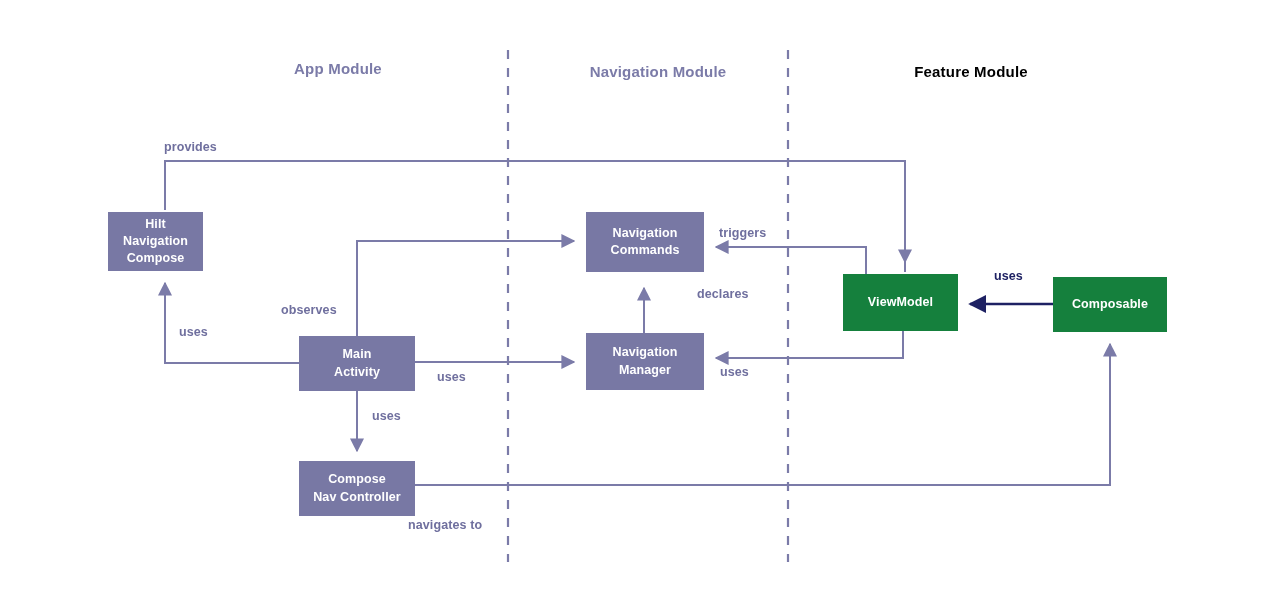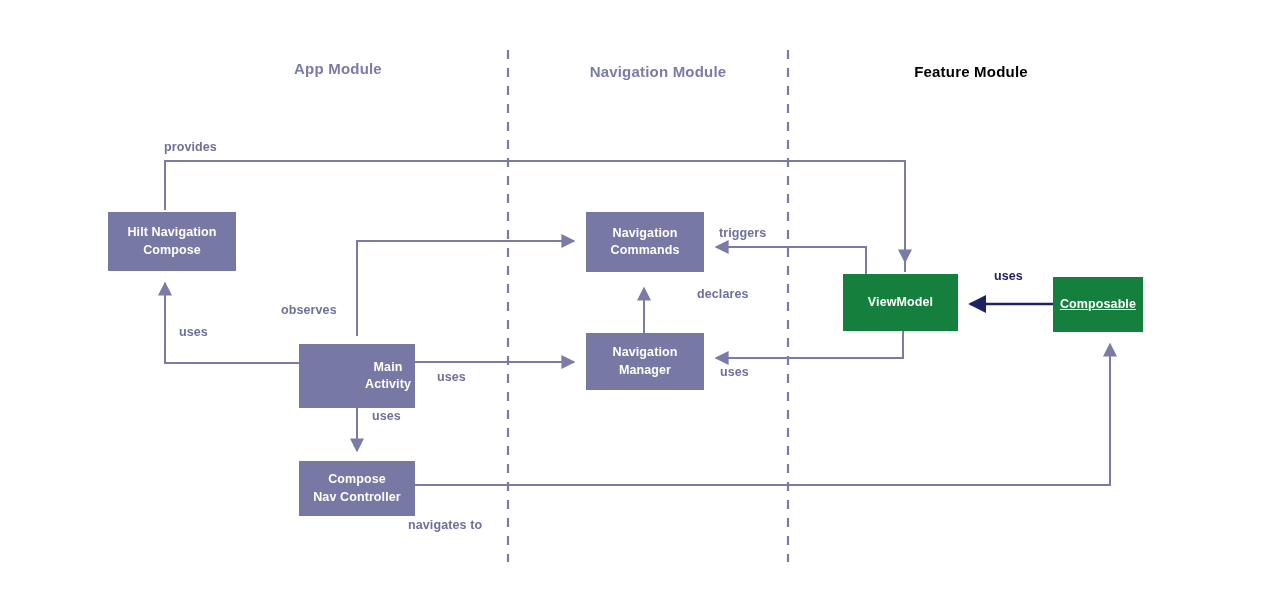--- a/index.html
+++ b/index.html
@@ -92,33 +92,33 @@
         <path d="M 415,485 L 1110,485 L 1110,344" stroke="#7b7ba8" stroke-width="2" fill="none" stroke-linecap="butt" stroke-linejoin="miter" marker-end="url(#arrow-light)"></path>
       </g>
   </svg>
 
   <div id="module-headers">
       <div class="module-header" style="left: 338px; top: 60px;">App Module</div>
       <div class="module-header" style="left: 646px; top: 63px; padding-left: 24px;">Navigation Module</div>
       <div class="module-header dark" style="left: 971px; top: 63px;">Feature Module</div>
     </div>
   <div id="node-layer">
-      <div class="node light" style="left: 108px; top: 212px; width: 128px; height: 59px;">
+      <div class="node light" style="left: 108px; top: 212px; width: 95px; height: 59px;">
         <div>
           <span>Hilt Navigation</span>
           <span>Compose</span>
         </div>
       </div>
       <div class="node light" style="left: 586px; top: 212px; width: 118px; height: 60px;">
         <div>
           <span>Navigation</span>
           <span>Commands</span>
         </div>
       </div>
-      <div class="node light" style="left: 299px; top: 344px; width: 116px; height: 64px; justify-content: flex-end;">
+      <div class="node light" style="left: 299px; top: 336px; width: 116px; height: 55px;">
         <div>
           <span>Main</span>
           <span>Activity</span>
         </div>
       </div>
       <div class="node light" style="left: 586px; top: 333px; width: 118px; height: 57px;">
         <div>
           <span>Navigation</span>
           <span>Manager</span>
         </div>
@@ -127,21 +127,21 @@
         <div>
           <span>Compose</span>
           <span>Nav Controller</span>
         </div>
       </div>
       <div class="node dark" style="left: 843px; top: 274px; width: 115px; height: 57px;">
         <div>
           <span>ViewModel</span>
         </div>
       </div>
-      <div class="node dark" style="left: 1053px; top: 277px; width: 90px; height: 55px; text-decoration: underline;">
+      <div class="node dark" style="left: 1053px; top: 277px; width: 114px; height: 55px;">
         <div>
           <span>Composable</span>
         </div>
       </div>
     </div>
   <div id="label-layer">
       <div class="edge-label" style="left: 164px; top: 140px;">provides</div>
       <div class="edge-label" style="left: 179px; top: 325px;">uses</div>
       <div class="edge-label" style="left: 281px; top: 283px; margin-top: 20px;">observes</div>
       <div class="edge-label" style="left: 437px; top: 370px;">uses</div>

